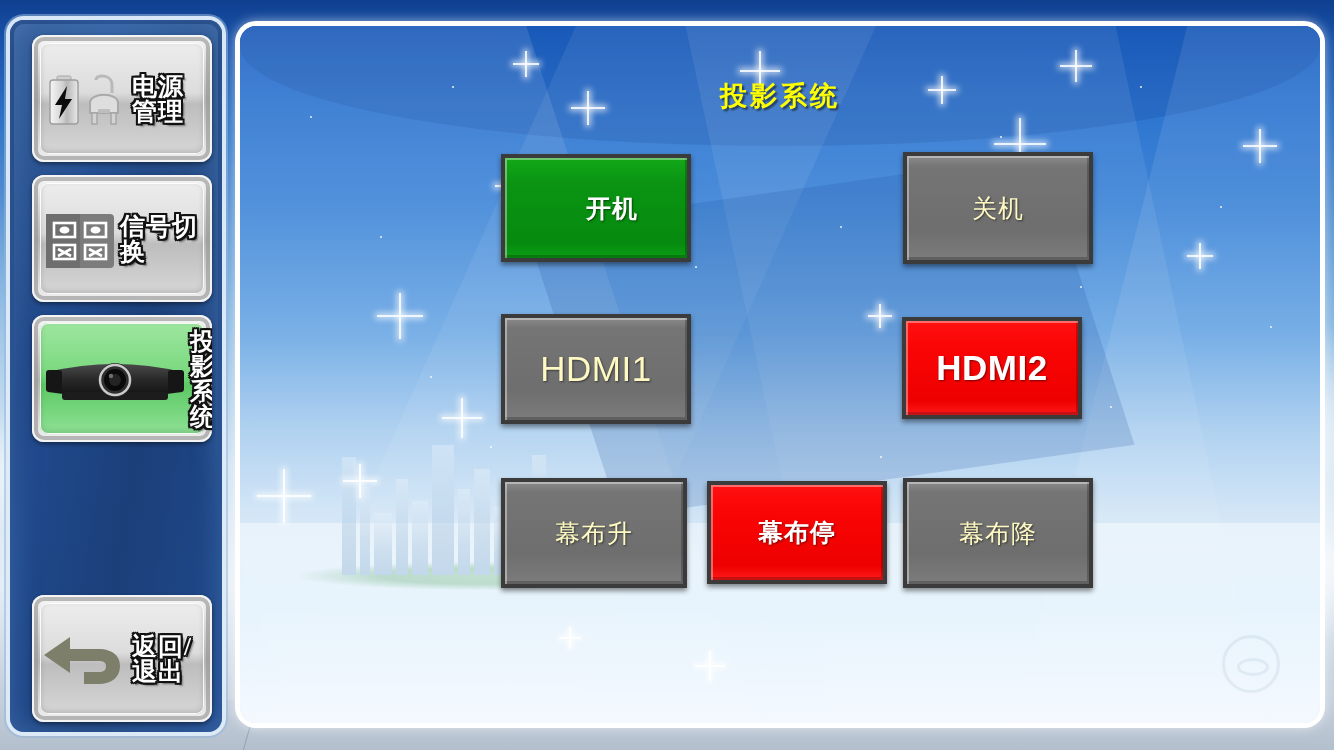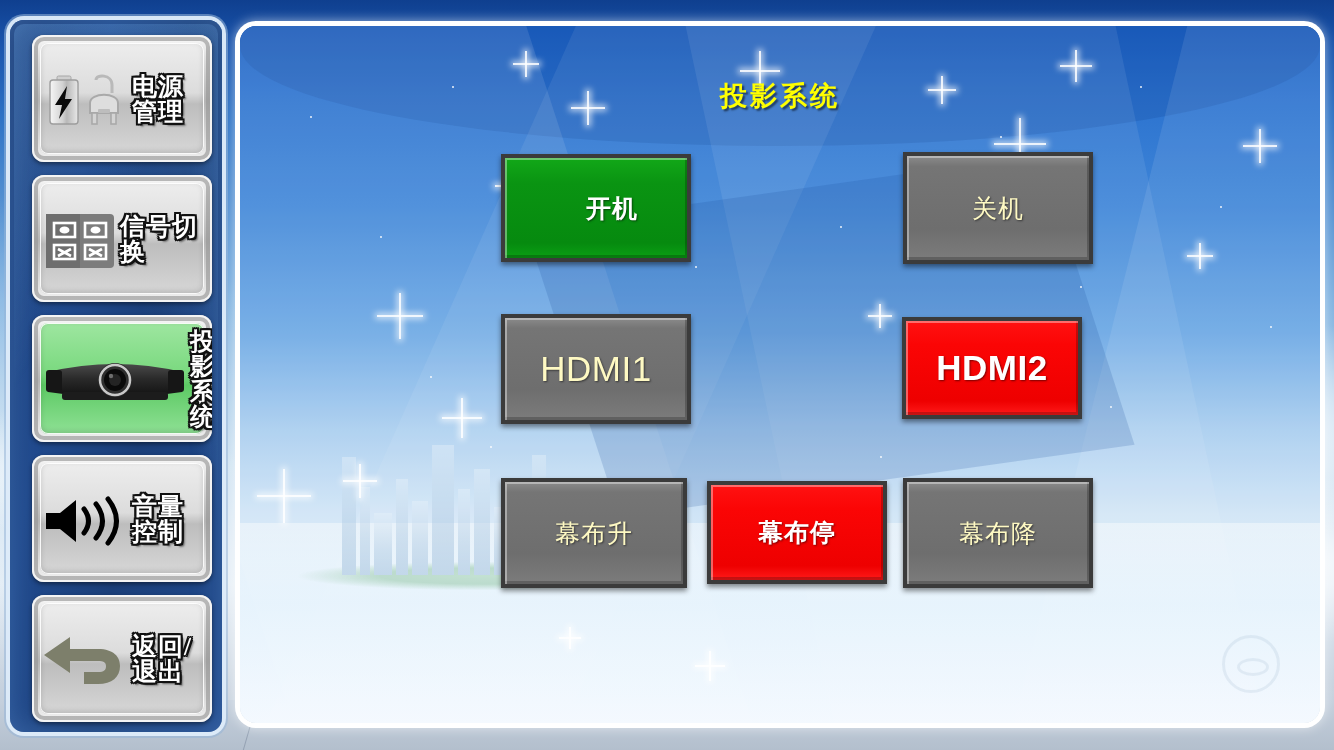--- a/index.html
+++ b/index.html
@@ -292,33 +292,20 @@
             <circle cx="75" cy="28" r="15" fill="none" stroke="#c9c9c9" stroke-width="2.5"></circle>
             <circle cx="75" cy="28" r="11" fill="#0a0a0a"></circle>
             <circle cx="75" cy="28" r="6" fill="#242424"></circle>
             <circle cx="71" cy="24" r="2.2" fill="#6d6d6d"></circle>
           </svg>
         </div>
         <span class="side-label">投影系统</span>
       </div>
     </div>
 
-    <div class="side-btn" style="top:435px">
-      <div class="inner">
-        <div class="side-icon">
-          <svg width="92" height="52" viewBox="0 0 92 52">
-            <path d="M6 18 L20 18 L36 5 L36 47 L20 34 L6 34 Z" fill="#000000"></path>
-            <path d="M44 14 Q53 26 44 38" fill="none" stroke="#000" stroke-width="5" stroke-linecap="round"></path>
-            <path d="M56 9 Q69 26 56 43" fill="none" stroke="#000" stroke-width="5" stroke-linecap="round"></path>
-            <path d="M68 4 Q85 26 68 48" fill="none" stroke="#000" stroke-width="5" stroke-linecap="round"></path>
-          </svg>
-        </div>
-        <span class="side-label">音量控制</span>
-      </div>
-    </div>
 
     <div class="side-btn" style="top:575px">
       <div class="inner">
         <div class="side-icon">
           <svg width="92" height="56" viewBox="0 0 92 56">
             <path d="M30 4 L30 16 L58 16 C74 16 80 24 80 33 C80 44 72 51 58 51 L44 51 L44 39 L58 39
                      C64 39 66 37 66 33 C66 29 63 28 58 28 L30 28 L30 40 L4 22 Z" fill="#7d7f6b"></path>
           </svg>
         </div>
         <span class="side-label">返回/退出</span>

